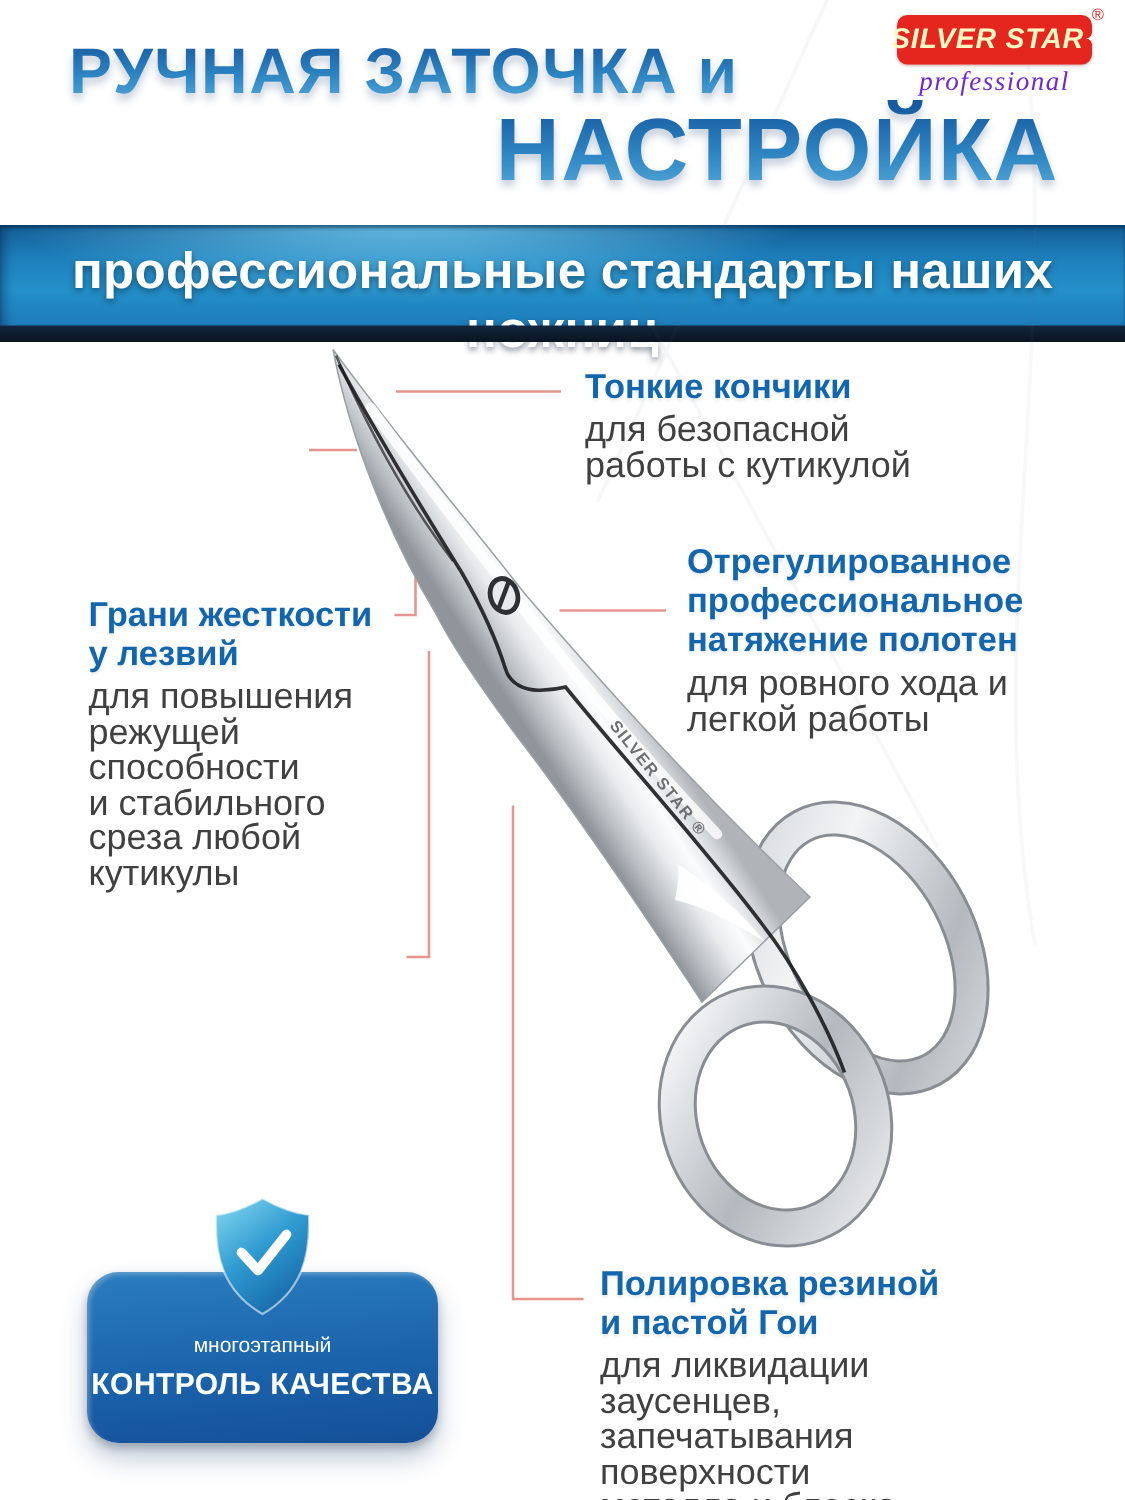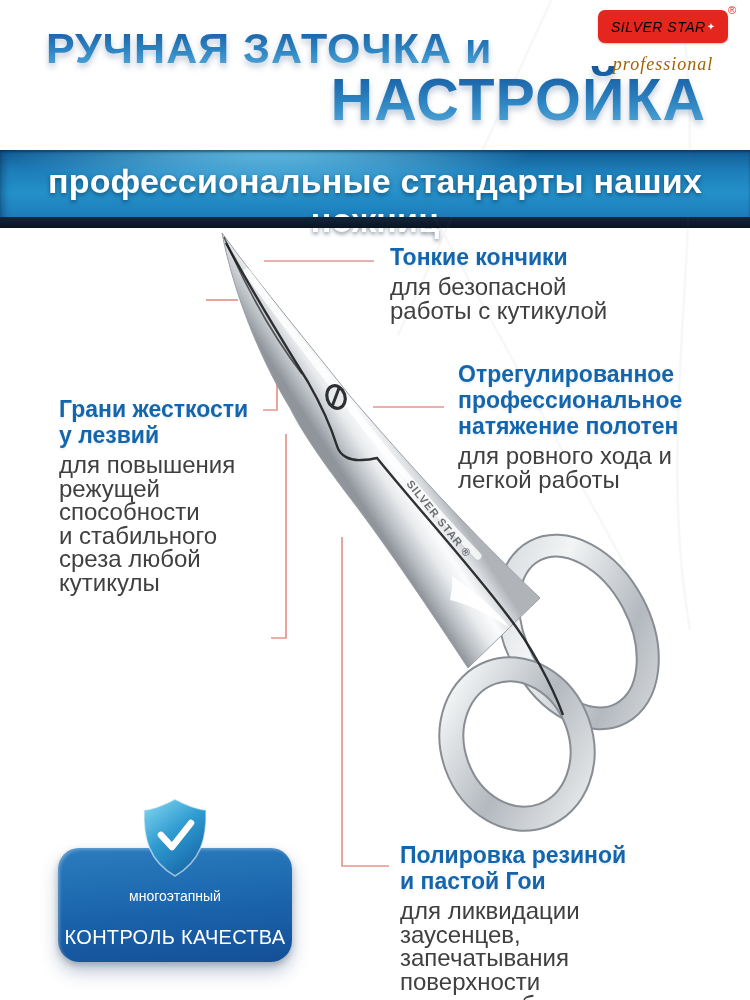--- a/index.html
+++ b/index.html
@@ -9,25 +9,25 @@
   .title-line{position:absolute;font-weight:800;letter-spacing:1px;
     background:linear-gradient(180deg,#15599f 5%,#2e86c3 55%,#5fb0dc 100%);
     -webkit-background-clip:text;background-clip:text;color:transparent;
     filter:drop-shadow(0 4px 3px rgba(80,110,145,.35));white-space:nowrap;}
   .t1{left:46px;top:24px;font-size:43px;}
   .t2{right:44px;top:66px;font-size:59px;}
   
   .logo{position:absolute;right:22px;top:10px;width:130px;text-align:center;}
   .logo-box{position:relative;background:#e4261f;border-radius:7px;height:33px;
     display:flex;align-items:center;justify-content:center;box-shadow:0 1px 2px rgba(120,0,0,.3);}
-  .logo-brand{color:#000000;font-style:italic;font-weight:400;font-size:14px;letter-spacing:.5px;white-space:nowrap;}
+  .logo-brand{color:#fef9c3;font-style:italic;font-weight:700;font-size:19px;letter-spacing:.5px;white-space:nowrap;}
   .logo-star{color:#fff;font-size:10px;margin-left:1px;}
   .logo-reg{position:absolute;right:-8px;top:-6px;color:#e4261f;font-size:11px;}
-  .logo-sub{color:#a16207;font-family:"Liberation Serif","DejaVu Serif",serif;
-    font-style:italic;font-size:18px;margin-top:11px;letter-spacing:1px;}
+  .logo-sub{color:#6d28d9;font-family:"Liberation Serif","DejaVu Serif",serif;
+    font-style:italic;font-size:18px;margin-top:1px;letter-spacing:1px;}
   
   .banner{position:absolute;left:0;top:150px;width:750px;height:78px;
     background:
       radial-gradient(ellipse 430px 95px at 36% -10%,rgba(125,215,248,.85),rgba(125,215,248,0) 62%),
       linear-gradient(180deg,#135c95 0%,#1d7fba 28%,#2490c9 55%,#1e80bd 80%,#176ba8 100%);
     box-shadow:inset 0 2px 2px rgba(5,35,65,.45), inset 4px 0 6px rgba(5,35,65,.35);}
   .banner::after{content:"";position:absolute;left:0;bottom:0;width:100%;height:11px;
     background:linear-gradient(180deg,#12263c,#0a1420);}
   .banner-text{position:absolute;width:100%;top:12px;text-align:center;color:#fff;
     font-size:34px;font-weight:600;letter-spacing:.2px;text-shadow:0 2px 4px rgba(0,25,50,.5);}
@@ -38,21 +38,21 @@
   .co-body{margin:5px 0 0 0;font-size:24px;line-height:23.5px;color:#404040;white-space:pre-line;}
   
   .art{position:absolute;left:0;top:0;z-index:1;}
   
   .badge-wrap{position:absolute;left:58px;top:796px;width:234px;z-index:3;}
   .badge-box{position:absolute;left:0;top:52px;width:234px;height:114px;border-radius:21px;
     background:linear-gradient(175deg,#2b7dbf 0%,#1a63ab 55%,#144f97 100%);
     box-shadow:0 10px 18px rgba(25,60,110,.28),0 3px 6px rgba(0,0,0,.22),
       inset 2px 2px 3px rgba(255,255,255,.25);}
   .badge-line1{margin-top:40px;text-align:center;color:#fff;font-size:14px;}
-  .badge-line2{margin-top:22px;text-align:center;color:#fff;font-size:20px;font-weight:400;letter-spacing:.3px;}
+  .badge-line2{margin-top:8px;text-align:center;color:#fff;font-size:20px;font-weight:700;letter-spacing:.3px;}
   .shield{position:absolute;left:81px;top:0;}
 </style>
 </head>
 <body>
 
 <div class="page">
 
   <svg class="art" width="750" height="1000" viewBox="0 0 750 1000">
     <defs>
       <linearGradient id="gm" gradientUnits="userSpaceOnUse" x1="250" y1="330" x2="312" y2="290">

